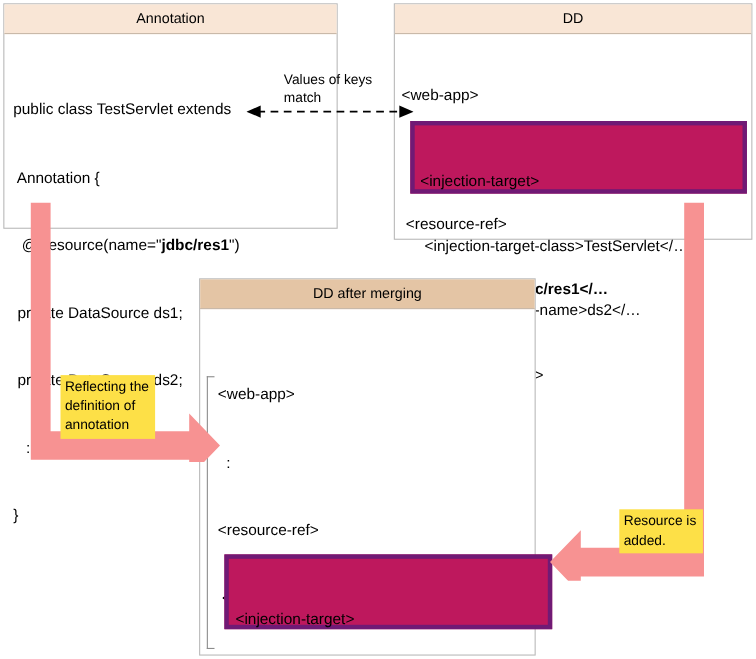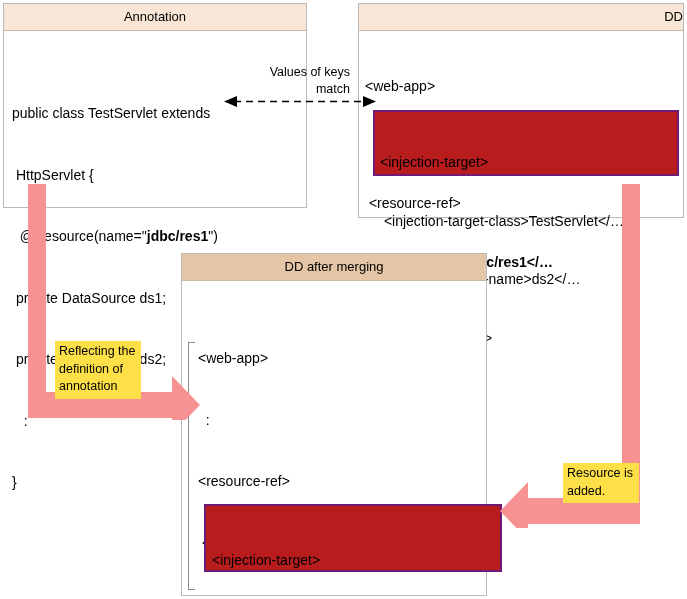--- a/index.html
+++ b/index.html
@@ -34,40 +34,40 @@
   .panel-body {
     position: relative;
     box-sizing: border-box;
     font-size: 14px;
     white-space: pre;
   }
 
   
   #annotation-panel { left: 3px; top: 3px; width: 304px; height: 205px; }
   #annotation-panel .panel-header { background: #f9e6d6; }
-  #annotation-panel .panel-body { padding: 31px 0 0 8px; line-height: 20.5px; }
+  #annotation-panel .panel-body { padding: 17px 0 0 8px; line-height: 20.5px; }
 
   
   #dd-panel { left: 358px; top: 3px; width: 326px; height: 215px; }
-  #dd-panel .panel-header { background: #f9e6d6; text-align: right; }
+  #dd-panel .panel-header { background: #f9e6d6; }
   #dd-panel .panel-body { padding: 7px 0 0 6px; line-height: 19.5px; }
 
   
   #merged-panel { left: 181px; top: 253px; width: 306px; height: 343px; }
   #merged-panel .panel-header { background: #e4c5a5; }
   #merged-panel .panel-body { padding: 5px 0 0 16px; line-height: 20.6px; }
 
   .code-line { display: block; height: 20.5px; }
   #dd-panel .code-line { height: 19.5px; }
   #merged-panel .code-line { height: 20.6px; }
 
   
   .highlight-block {
-    background: #b91c1c;
-    border: 2px solid #701a75;
+    background: #be185d;
+    border: 4px solid #701a75;
     box-sizing: border-box;
     position: absolute;
     white-space: pre;
   }
   #dd-highlight {
     left: 14px; top: 79px; width: 306px; height: 66px;
     padding: 2px 0 0 5px; line-height: 19.5px;
   }
   #merged-highlight {
     left: 22px; top: 223px; width: 298px; height: 68px;
@@ -87,21 +87,21 @@
   
   #match-arrow {
     position: absolute;
     left: 224px; top: 93px;
     width: 152px; height: 17px;
   }
   #match-label {
     position: absolute;
     left: 258px; top: 64px;
     width: 92px;
-    text-align: right;
+    text-align: left;
     font-size: 12.5px;
     line-height: 17px;
   }
 
   
   .pink-arrow { position: absolute; }
   #left-pink-arrow  { left: 20px;  top: 184px; width: 180px; height: 236px; }
   #right-pink-arrow { left: 500px; top: 184px; width: 144px; height: 344px; }
 
   
@@ -117,21 +117,21 @@
 
   .bold { font-weight: bold; text-align: center; }
 </style>
 </head>
 <body>
 
 <div class="panel" id="annotation-panel">
   <div class="panel-header">Annotation</div>
   <div class="panel-body">
     <span class="code-line">public class TestServlet extends</span>
-    <span class="code-line"> HttpServlet {</span>
+    <span class="code-line"> Annotation {</span>
     <span class="code-line"><span>  @Resource(name="</span><span class="bold">jdbc/res1</span><span>")</span></span>
     <span class="code-line"> private DataSource ds1;</span>
     <span class="code-line"> private DataSource ds2;</span>
     <span class="code-line">   :</span>
     <span class="code-line">}</span>
   </div>
 </div>
 
 <div class="panel" id="dd-panel">
   <div class="panel-header">DD</div>

